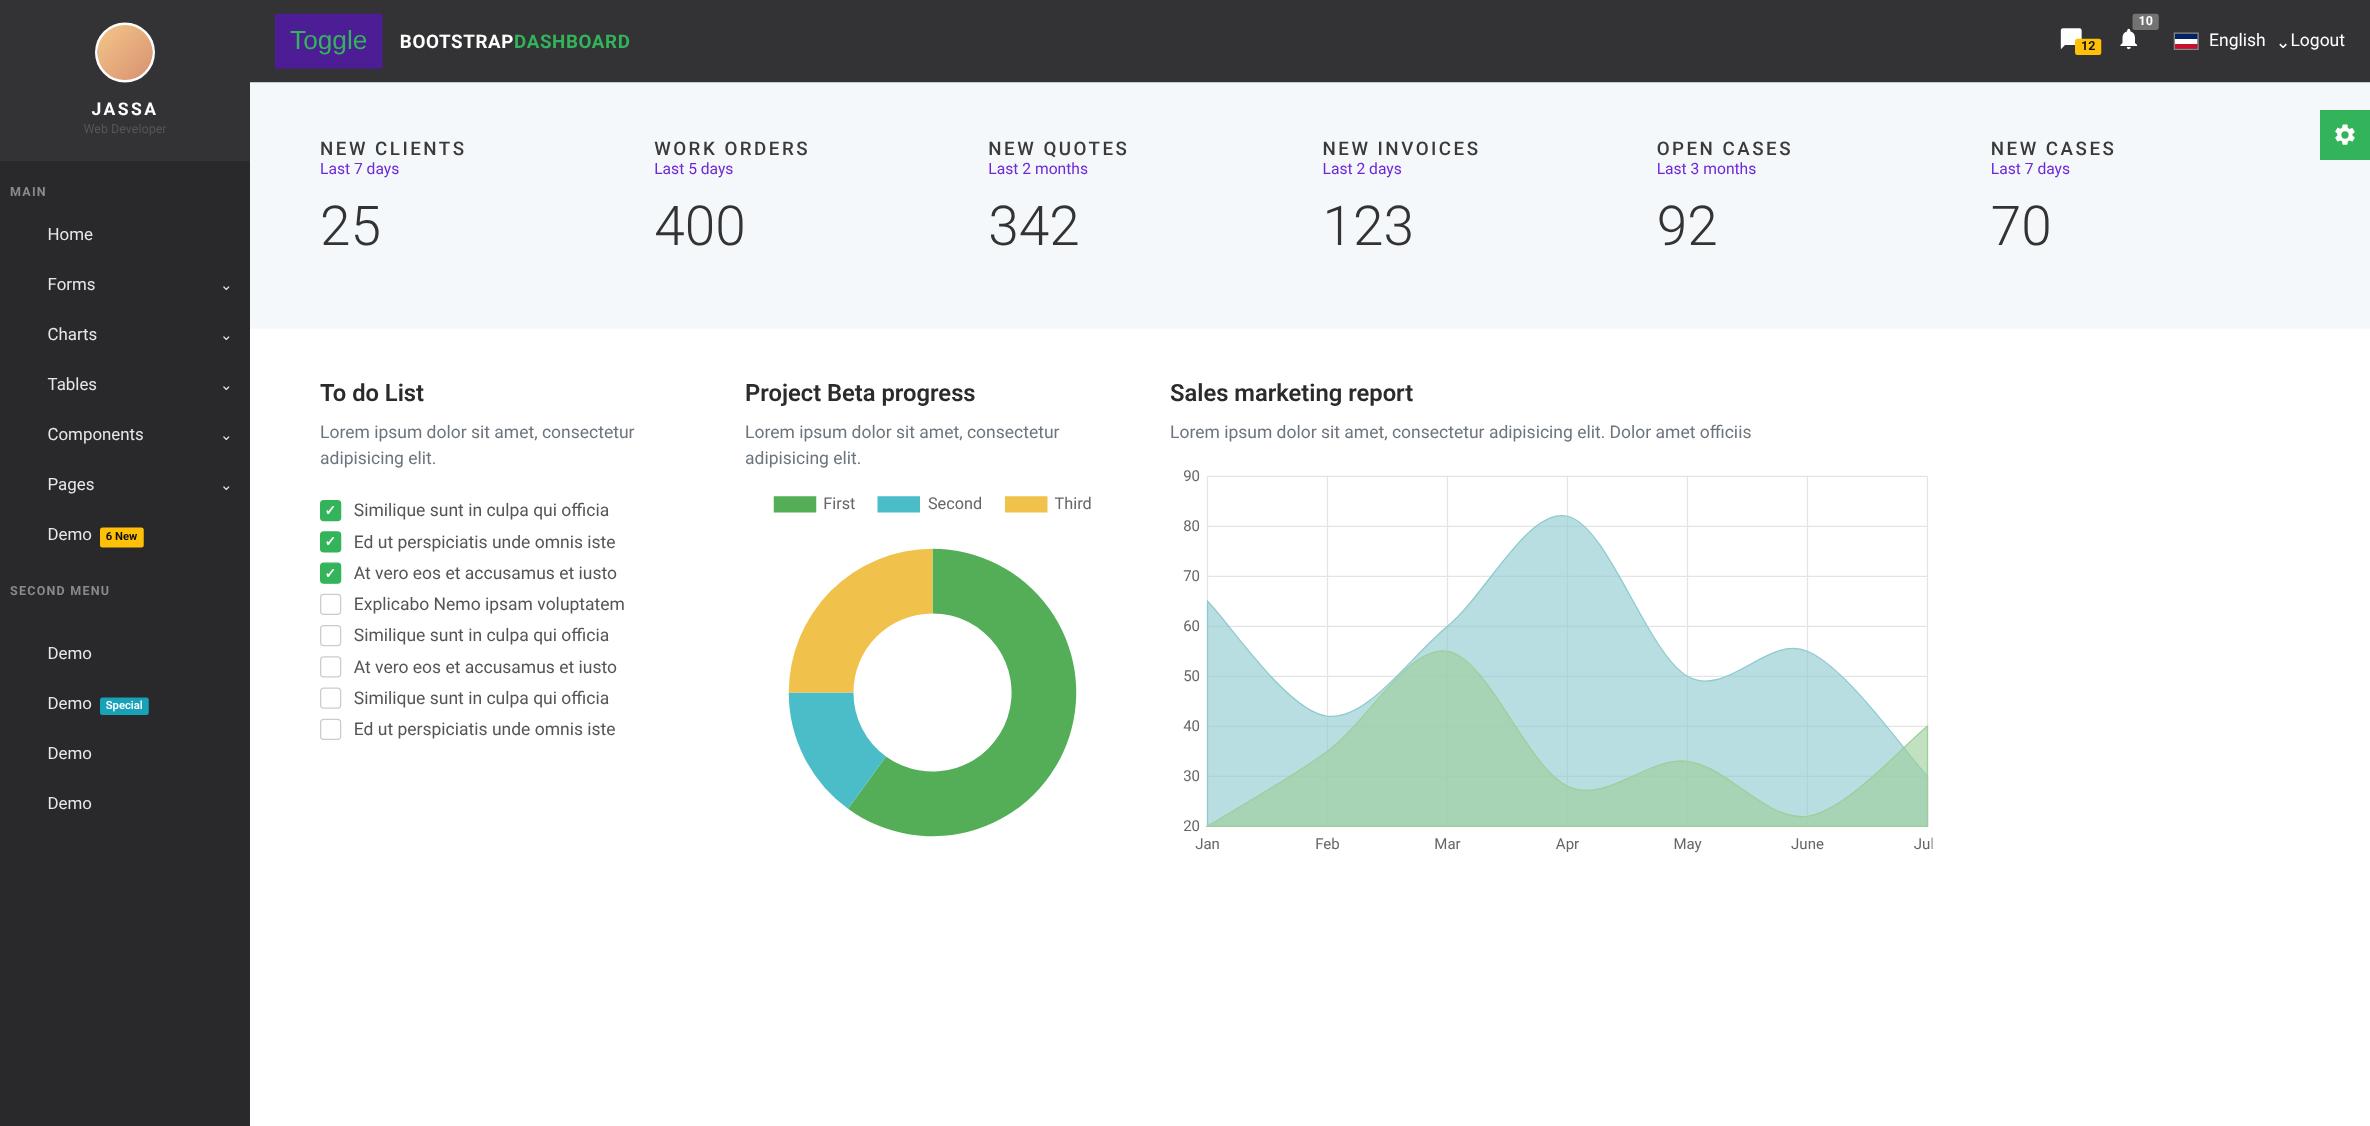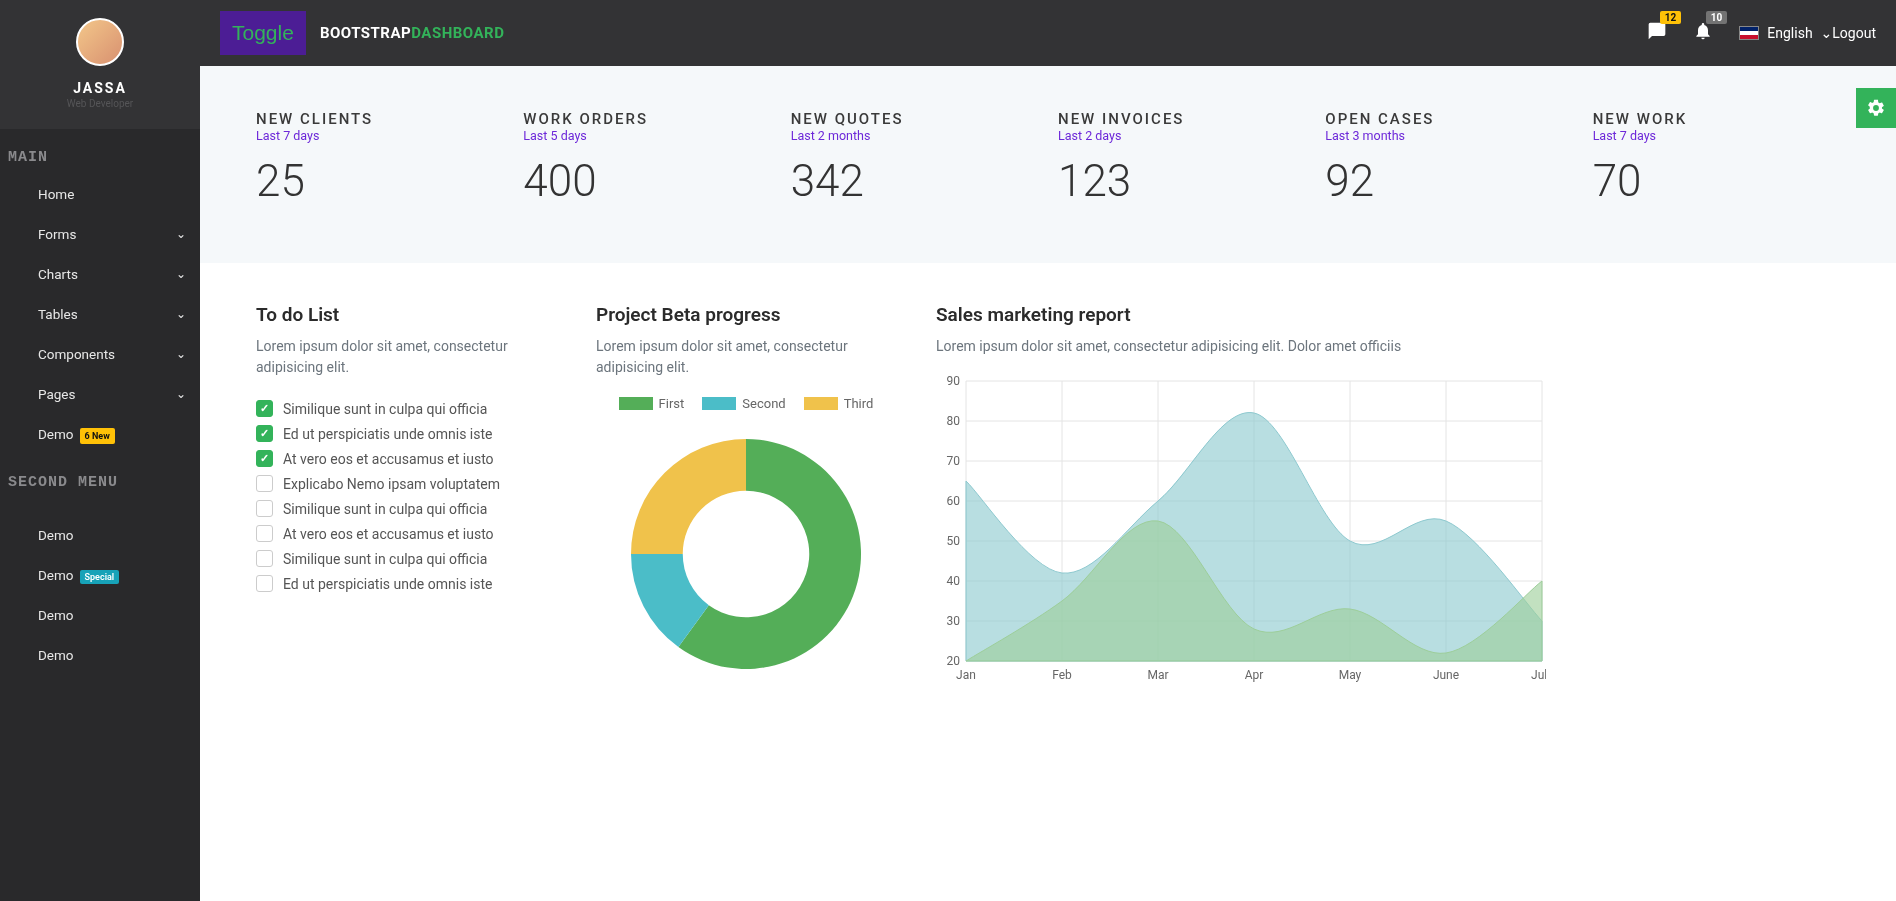--- a/index.html
+++ b/index.html
@@ -5,41 +5,41 @@
 * { box-sizing: border-box; margin: 0; padding: 0; }
 body { font-family: -apple-system, BlinkMacSystemFont, "Segoe UI", Roboto, sans-serif; background: #fff; color: #333; }
 .layout { display: flex; min-height: 100vh; }
 
 
 .sidebar { width: 200px; background: #29292b; color: #fff; display: flex; flex-direction: column; }
 .profile { background: #333335; padding: 18px 0 20px; text-align: center; }
 .avatar { width: 48px; height: 48px; border-radius: 50%; background: linear-gradient(135deg,#f3c78a,#d89070); border: 2px solid #fff; display: inline-block; }
 .profile-name { font-weight: 700; letter-spacing: 2px; margin-top: 10px; font-size: 14px; }
 .profile-sub { font-size: 10px; color: #555557; margin-top: 2px; }
-.section-label { font-size: 15px; font-weight: 700; letter-spacing: 1px; color: #8a8a8d; padding: 20px 8px 8px; font-family: Liberation Mono, monospace; }
+.section-label { font-size: 10px; font-weight: 700; letter-spacing: 1px; color: #8a8a8d; padding: 20px 8px 8px; }
 .nav-item { display: flex; align-items: center; justify-content: space-between; padding: 12px 14px 12px 38px; font-size: 13.5px; color: #e7e7e7; cursor: pointer; }
 .chev { font-size: 12px; color: #e7e7e7; }
 .badge-yellow { background: #ffc107; color: #111; font-size: 9px; font-weight: 700; padding: 3px 5px; border-radius: 2px; margin-left: 6px; }
 .badge-teal { background: #17a2b8; color: #fff; font-size: 9px; font-weight: 600; padding: 2px 5px; border-radius: 2px; margin-left: 6px; }
 .sp16 { height: 16px; }
 
 
 .main-col { flex: 1; display: flex; flex-direction: column; background: #fff; position: relative; }
 
 
 .topbar { height: 66px; background: #333335; display: flex; align-items: center; padding: 0 20px; color: #fff; }
 .toggle-btn { background: #4c1d95; color: #33b35a; border: none; padding: 10px 12px; font-size: 21px; font-weight: 500; cursor: pointer; margin-right: 14px; }
 .brand { font-size: 15px; font-weight: 700; letter-spacing: 0.5px; }
 .brand .b1 { color: #fff; }
 .brand .b2 { color: #33b35a; }
 .spacer { flex: 1; }
 .icon-wrap { position: relative; margin-right: 26px; cursor: pointer; }
 .icon-wrap svg { width: 20px; height: 20px; fill: #fff; }
 .count-badge { position: absolute; top: -10px; right: -14px; font-size: 10px; font-weight: 700; padding: 1px 5px; border-radius: 2px; color: #111; }
-.cb-yellow { background: #ffc107; }
+.cb-yellow { background: #ffc107; margin-top: 20px; }
 .cb-teal { background: #737373; color: #fff; text-align: center; }
 .lang { display: flex; align-items: center; gap: 8px; cursor: pointer; font-size: 14px; }
 .flag { width: 20px; height: 14px; background: linear-gradient(180deg,#012169 33%, #fff 33% 66%, #c8102e 66%); border: 1px solid #888; }
 .logout { font-size: 14px; cursor: pointer; }
 
 
 .stats { background: #f5f8fa; display: flex; padding: 44px 56px 56px; gap: 20px; }
 .stat { flex: 1; }
 .stat-title { font-size: 15px; letter-spacing: 2px; font-weight: 500; color: #3a3a3a; }
 .stat-sub { font-size: 12.5px; color: #6d28d9; }
@@ -187,21 +187,21 @@
           <div class="stat-title">NEW INVOICES</div>
           <div class="stat-sub">Last 2 days</div>
           <div class="stat-val">123</div>
         </div>
         <div class="stat">
           <div class="stat-title">OPEN CASES</div>
           <div class="stat-sub">Last 3 months</div>
           <div class="stat-val">92</div>
         </div>
         <div class="stat">
-          <div class="stat-title">NEW WORK</div>
+          <div class="stat-title">NEW CASES</div>
           <div class="stat-sub">Last 7 days</div>
           <div class="stat-val">70</div>
         </div>
       </div>
 
     <div class="content-row">
 
       <div class="col col-todo">
         <div class="sect-title">To do List</div>
         <div class="sect-desc">Lorem ipsum dolor sit amet, consectetur adipisicing elit.</div>

